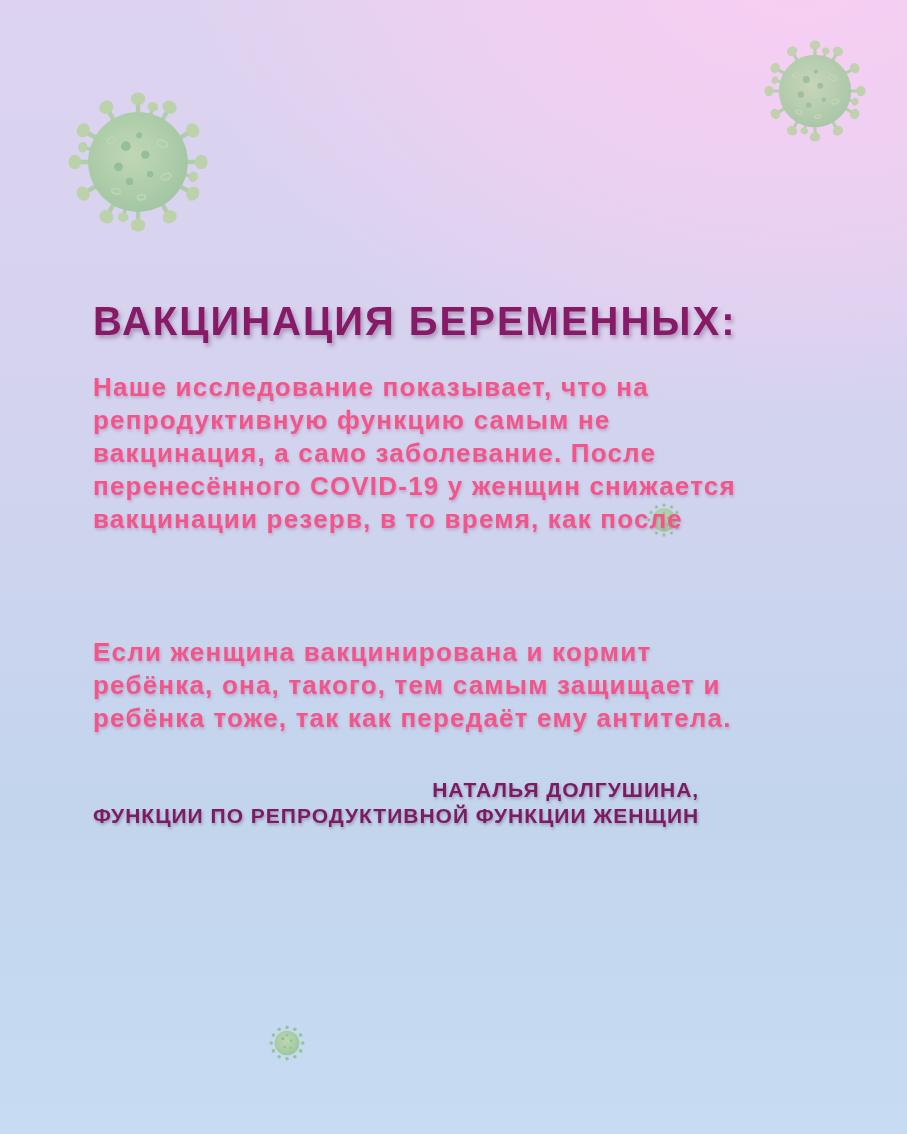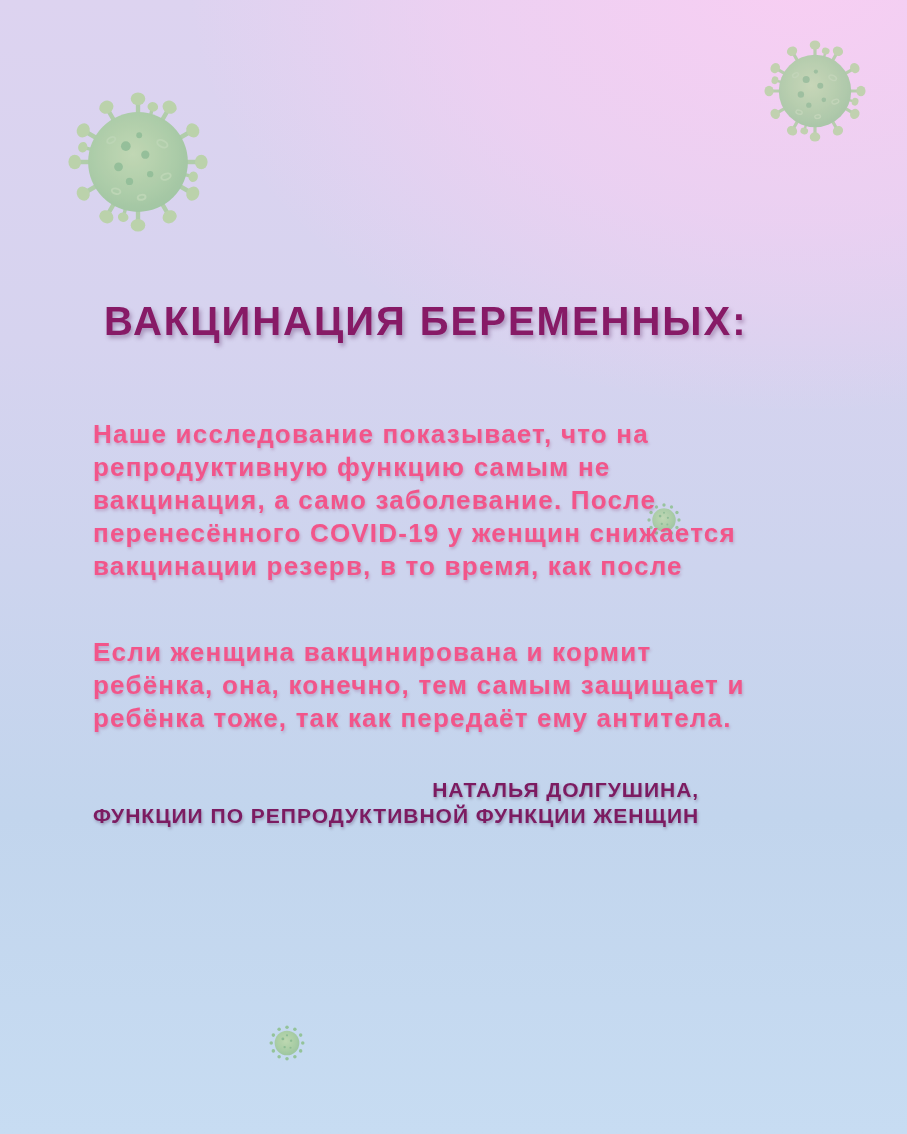--- a/index.html
+++ b/index.html
@@ -29,34 +29,33 @@
   .title {
     position: absolute;
     left: 93px;
     top: 272px;
     font-size: 40px;
     font-weight: 700;
     letter-spacing: 2px;
     color: #871a66;
     text-shadow: 2px 3px 4px rgba(80,25,85,0.35);
     white-space: nowrap;
-    margin-left: 11px;
   }
   .body-par {
     position: absolute;
     left: 93px;
     width: 760px;
     font-size: 26px;
     font-weight: 700;
     letter-spacing: 1.2px;
     line-height: 33px;
     color: #f2558a;
     text-shadow: 1px 2px 3px rgba(140,55,110,0.28);
   }
-  .par-1 { top: 371px; margin-top: 47px; }
+  .par-1 { top: 371px; }
   .par-2 { top: 636px; }
   .attribution {
     position: absolute;
     left: 93px;
     top: 777px;
     font-size: 21px;
     font-weight: 700;
     letter-spacing: 1px;
     line-height: 26px;
     color: #7c1b61;
@@ -214,21 +213,21 @@
     <div class="body-par par-1">
       <div class="line">Наше исследование показывает, что на</div>
       <div class="line">репродуктивную функцию самым не</div>
       <div class="line">вакцинация, а само заболевание. После</div>
       <div class="line">перенесённого COVID-19 у женщин снижается</div>
       <div class="line">вакцинации резерв, в то время, как после</div>
     </div>
 
     <div class="body-par par-2">
       <div class="line">Если женщина вакцинирована и кормит</div>
-      <div class="line">ребёнка, она, конечно, тем самым защищает и</div>
+      <div class="line">ребёнка, она, такого, тем самым защищает и</div>
       <div class="line">ребёнка тоже, так как передаёт ему антитела.</div>
     </div>
 
     <div class="attribution">
       <div class="line">НАТАЛЬЯ ДОЛГУШИНА,</div>
       <div class="line">ФУНКЦИИ ПО РЕПРОДУКТИВНОЙ ФУНКЦИИ ЖЕНЩИН</div>
     </div>
 
   </div>
 </div>

